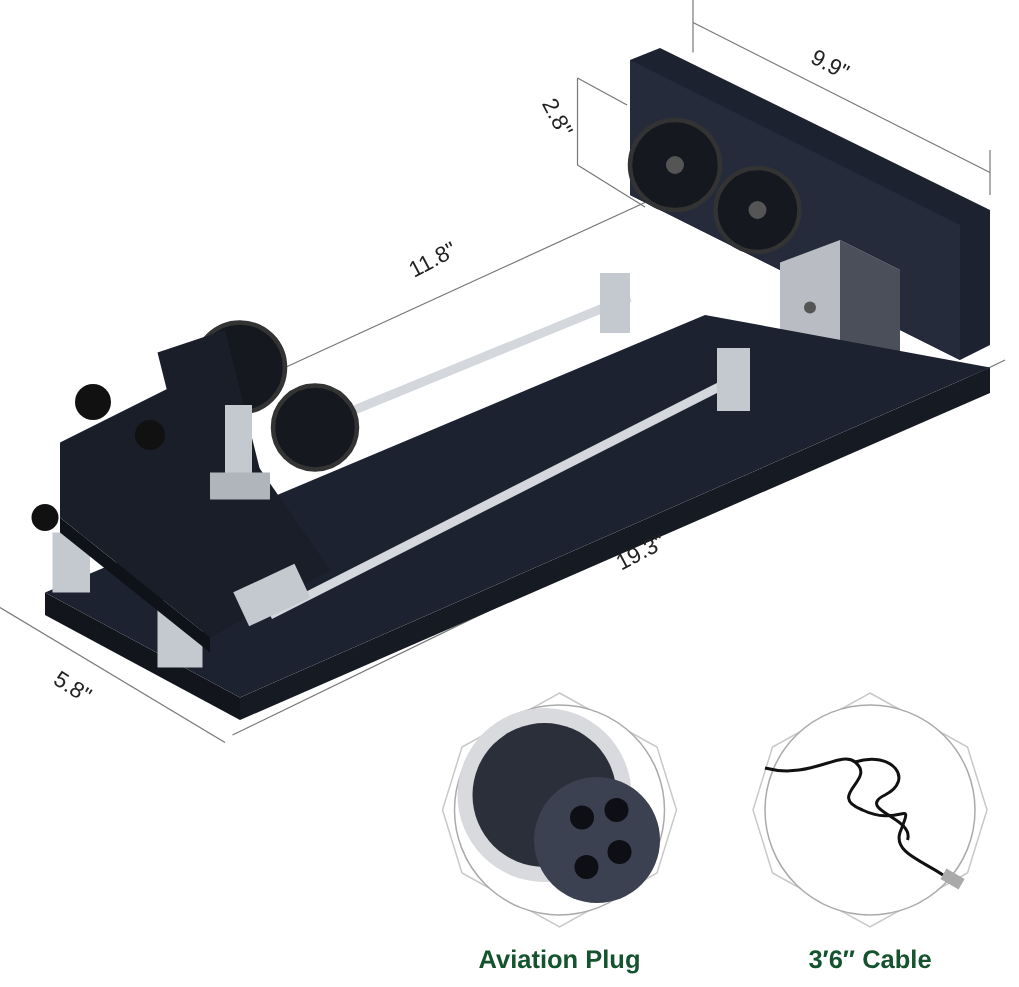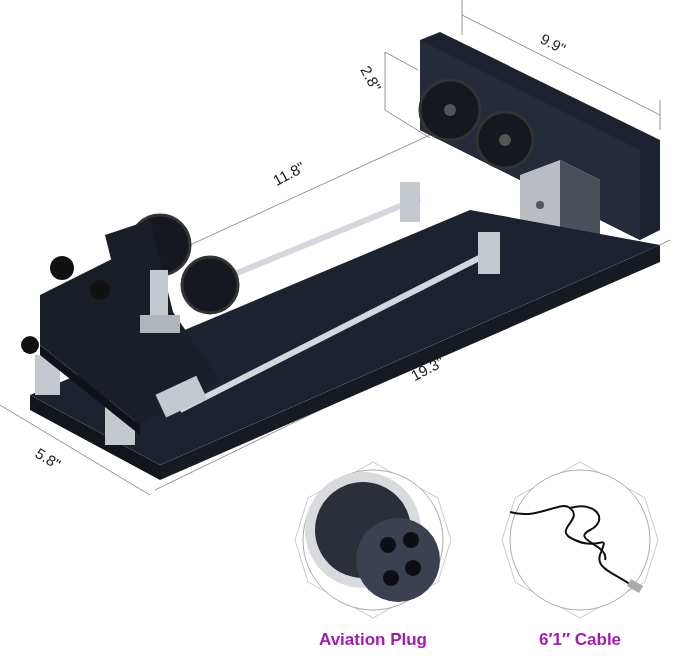--- a/index.html
+++ b/index.html
@@ -1,19 +1,19 @@
 <!DOCTYPE html>
 <html><head>
 <meta charset="utf-8">
 <style>
   html,body{margin:0;padding:0;background:#ffffff;}
   body{width:679px;height:658px;position:relative;overflow:hidden;font-family:"Liberation Sans",sans-serif;}
   .stage{position:absolute;left:0;top:0;width:679px;height:658px;}
   .dim{position:absolute;font-size:15px;color:#222;white-space:nowrap;transform-origin:center center;}
-  .caption{position:absolute;font-size:17px;font-weight:bold;color:#a21caf;white-space:nowrap;text-align:center;}
+  .caption{position:absolute;font-size:17px;font-weight:bold;color:#14532d;white-space:nowrap;text-align:center;}
 </style>
 </head>
 <body>
 
 <div class="stage">
   <svg width="679" height="658" viewBox="0 0 679 658">
 
     <g stroke="#777" stroke-width="0.8" fill="none">
       <line x1="462" y1="15" x2="660" y2="115"></line>
       <line x1="462" y1="0" x2="462" y2="35"></line>
@@ -88,14 +88,14 @@
   <div class="caption" style="left:303px;top:630px;width:140px;">Aviation Plug</div>
 
   
   <svg style="position:absolute;left:500px;top:460px;" width="160" height="160" viewBox="0 0 160 160">
     <polygon points="80,2 145,38 158,80 145,122 80,158 15,122 2,80 15,38" fill="#ffffff" stroke="#c8c8c8"></polygon>
     <circle cx="80" cy="80" r="70" fill="#ffffff" stroke="#aaa" stroke-width="1"></circle>
     <path d="M10,52 C40,60 60,40 70,48 C85,60 50,70 75,80 C100,92 110,70 100,95 C95,110 120,115 135,128" fill="none" stroke="#111" stroke-width="2"></path>
     <path d="M70,48 C95,40 110,60 90,70 C70,80 110,85 105,100" fill="none" stroke="#111" stroke-width="2"></path>
     <rect x="128" y="122" width="14" height="8" fill="#aaa" transform="rotate(30 135 126)"></rect>
   </svg>
-  <div class="caption" style="left:505px;top:630px;width:150px;">6′1″ Cable</div>
+  <div class="caption" style="left:505px;top:630px;width:150px;">3′6″ Cable</div>
 </div>
 
 </body></html>

